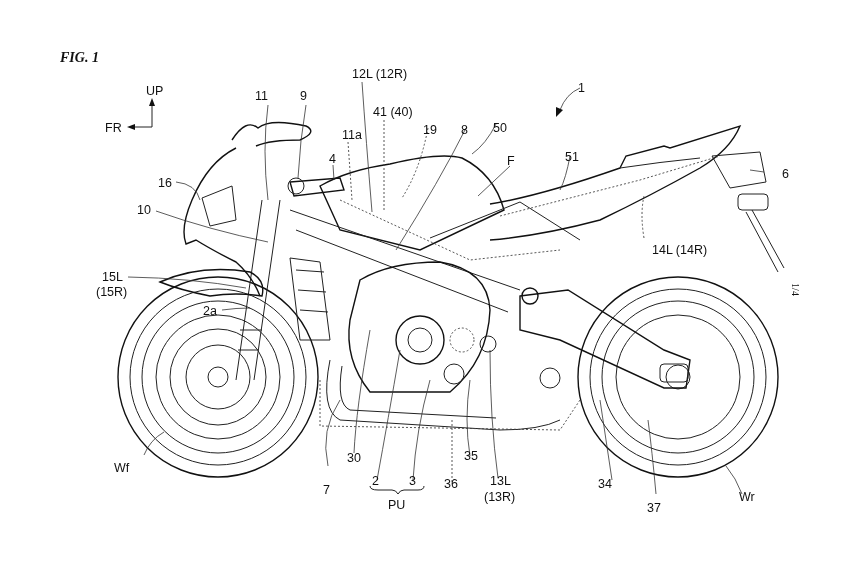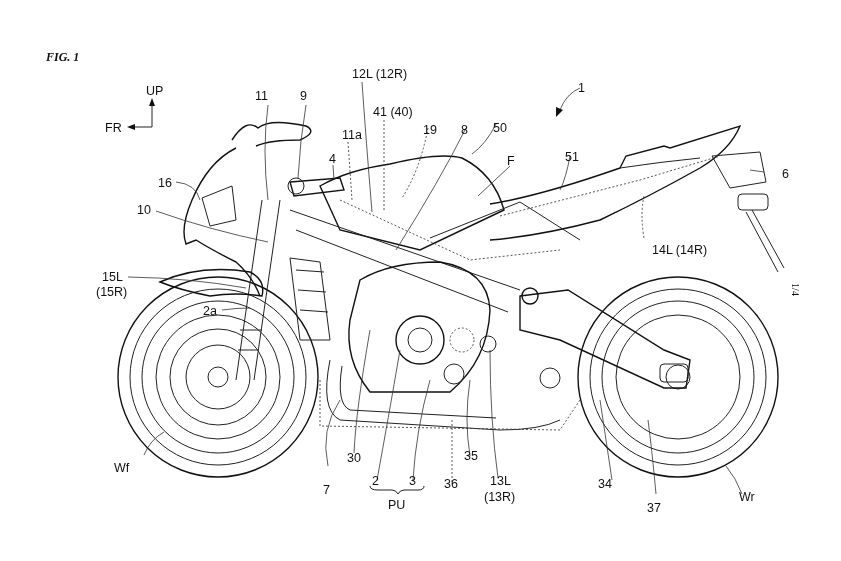--- a/index.html
+++ b/index.html
@@ -1,17 +1,17 @@
 <!DOCTYPE html>
 <html><head>
 <meta charset="utf-8">
 <style>
   html,body{margin:0;padding:0;background:#fff;}
   body{width:841px;height:561px;position:relative;overflow:hidden;font-family:"Liberation Sans",sans-serif;color:#111;}
-  #fig-title{position:absolute;left:46px;top:50px;font-family:"Liberation Serif",serif;font-style:italic;font-weight:bold;font-size:12px;}
+  #fig-title{position:absolute;left:60px;top:50px;font-family:"Liberation Serif",serif;font-style:italic;font-weight:bold;font-size:14px;}
   svg#drawing{position:absolute;left:0;top:0;}
   .lbl{font-family:"Liberation Sans",sans-serif;font-size:12.5px;fill:#111;}
   .ln{fill:none;stroke:#222;stroke-width:1;}
   .thk{fill:none;stroke:#111;stroke-width:1.4;}
   .dsh{fill:none;stroke:#444;stroke-width:0.9;stroke-dasharray:2 2;}
   .lead{fill:none;stroke:#333;stroke-width:0.8;}
   #sheet{position:absolute;left:789px;top:284px;transform:rotate(90deg);font-size:10px;font-family:"Liberation Serif",serif;}
 </style>
 </head>
 <body>

